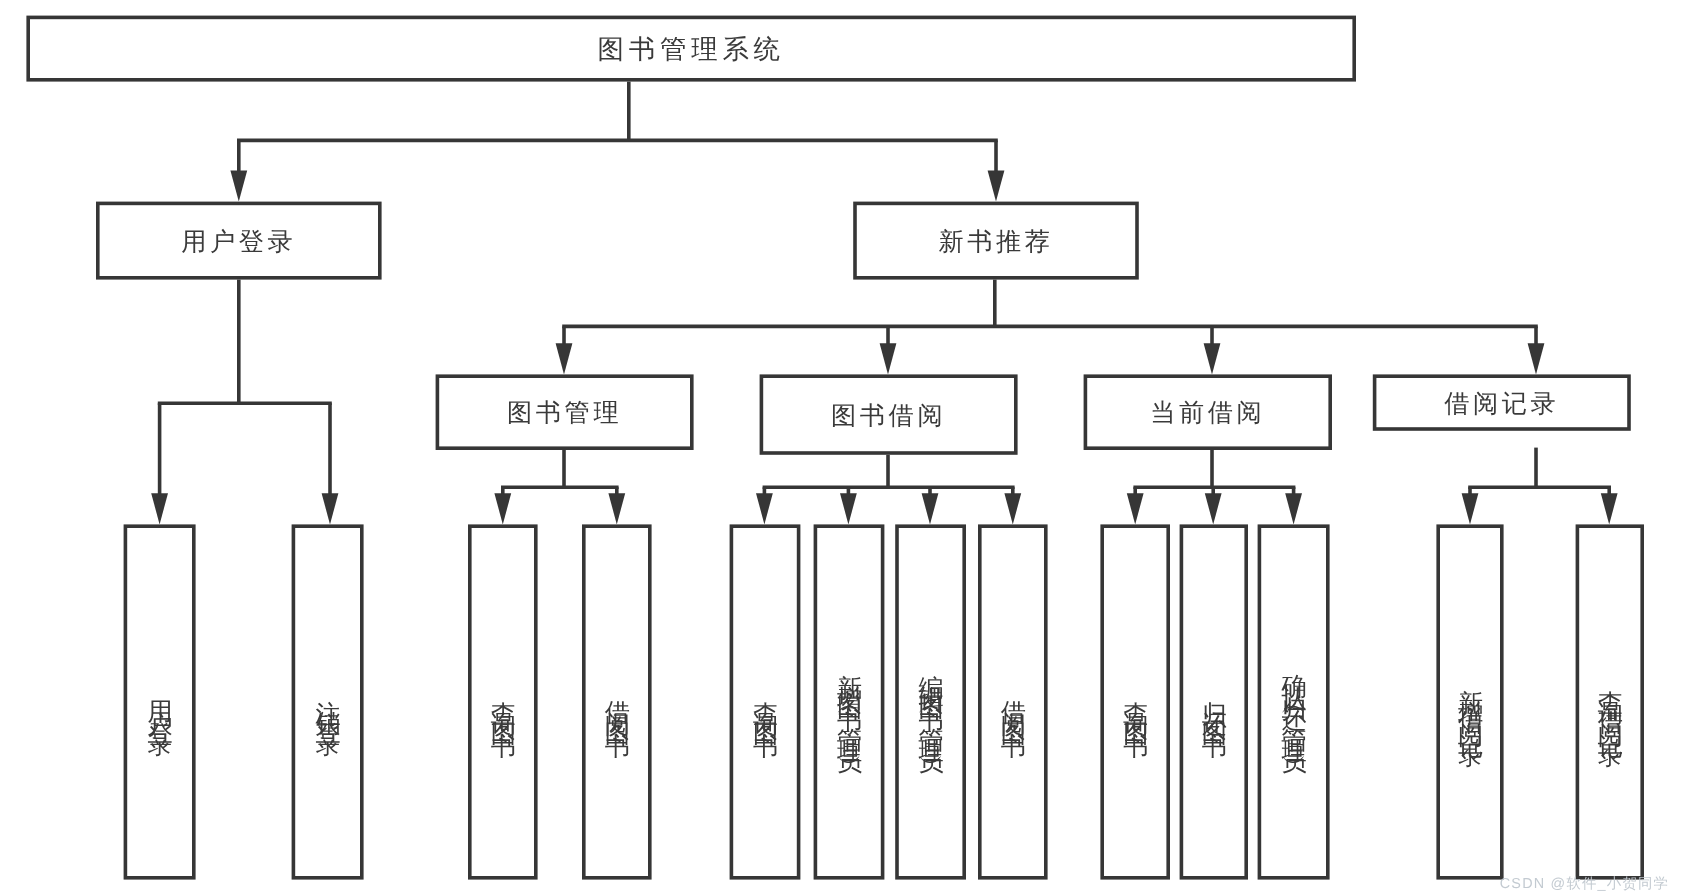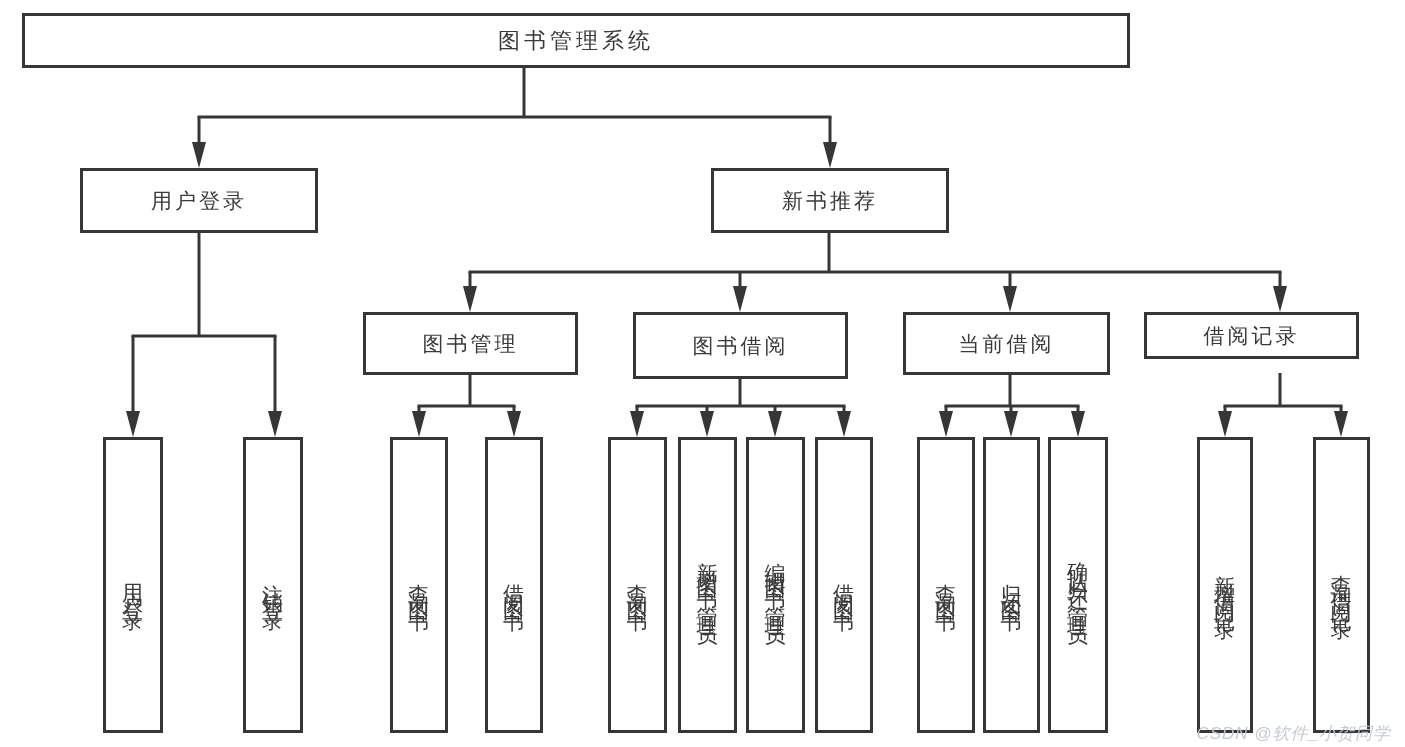--- a/index.html
+++ b/index.html
@@ -26,27 +26,26 @@
     writing-mode:vertical-rl;
     text-orientation:mixed;
     font-size:21px;
     letter-spacing:9px;
     line-height:1;
     white-space:nowrap;
   }
   .watermark {
     position:absolute;
     right:14px; bottom:2px;
-    font-size:17px;
+    font-size:12px;
     letter-spacing:1px;
     color:#c0c8cf;
     opacity:0.95;
     z-index:5;
     white-space:nowrap;
-    font-style:italic;
   }
 </style>
 </head>
 <body>
 
 <div class="stage">
 
   <svg class="lines" width="1405" height="747" viewBox="0 0 1405 747">
     <g stroke="#363636" stroke-width="3" fill="#363636">
 

